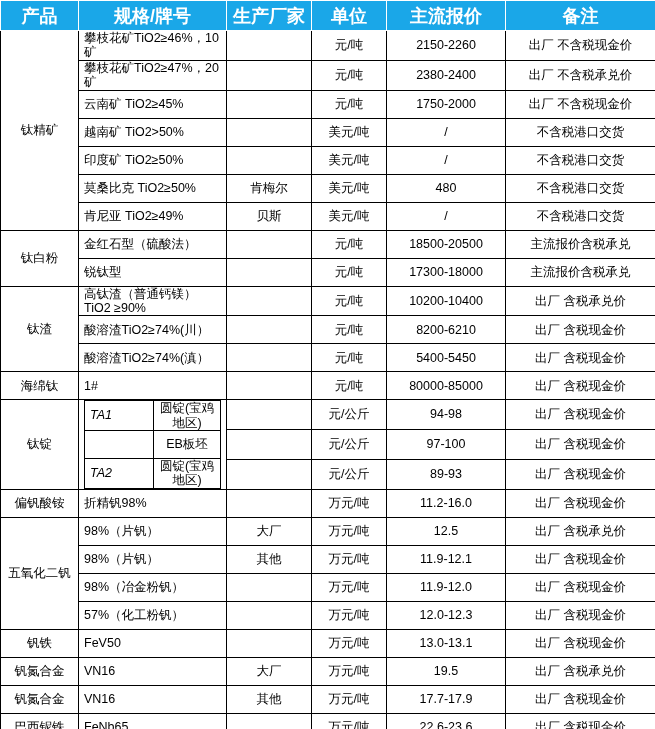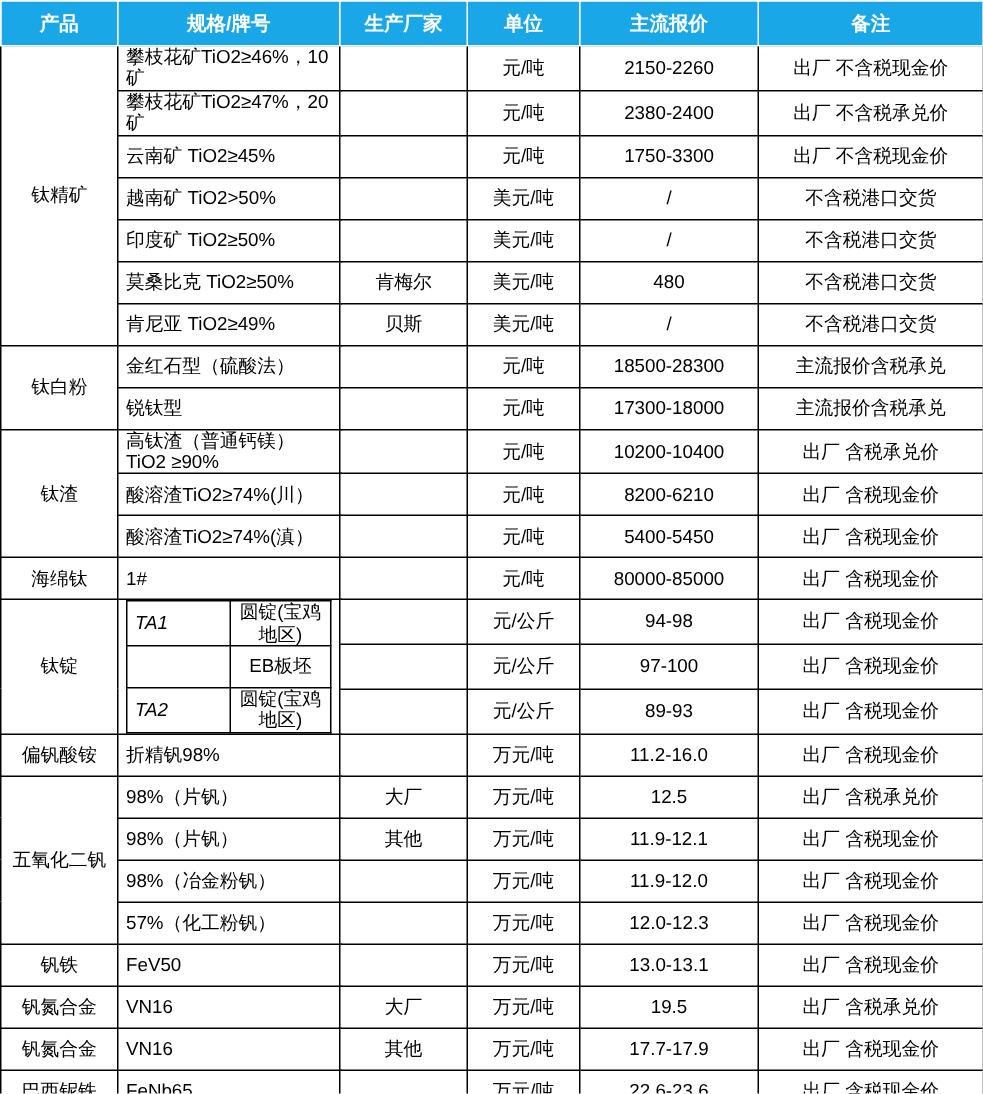--- a/index.html
+++ b/index.html
@@ -22,21 +22,21 @@
   #price-table col.c-spec    { width: 148px; }
   #price-table col.c-spec2   { width: 0px; }
   #price-table col.c-maker   { width: 85px; }
   #price-table col.c-unit    { width: 75px; }
   #price-table col.c-price   { width: 119px; }
   #price-table col.c-remark  { width: 150px; }
 
   #price-table th {
     background: #1aa7e8;
     color: #ffffff;
-    font-size: 13px;
+    font-size: 18px;
     font-weight: bold;
     text-align: center;
     height: 29px;
     border: 1px solid #ffffff;
     padding: 0 2px;
   }
   #price-table td {
     border: 1px solid #000000;
     font-size: 12.5px;
     color: #000000;
@@ -107,21 +107,21 @@
       <td class="left" colspan="2">攀枝花矿TiO2≥47%，20矿</td>
       <td class="center"></td>
       <td class="center">元/吨</td>
       <td class="center">2380-2400</td>
       <td class="center">出厂 不含税承兑价</td>
     </tr>
     <tr>
       <td class="left" colspan="2">云南矿 TiO2≥45%</td>
       <td class="center"></td>
       <td class="center">元/吨</td>
-      <td class="center">1750-3300</td>
+      <td class="center">1750-2000</td>
       <td class="center">出厂 不含税现金价</td>
     </tr>
     <tr>
       <td class="left" colspan="2">越南矿 TiO2&gt;50%</td>
       <td class="center"></td>
       <td class="center">美元/吨</td>
       <td class="center">/</td>
       <td class="center">不含税港口交货</td>
     </tr>
     <tr>
@@ -144,21 +144,21 @@
       <td class="center">美元/吨</td>
       <td class="center">/</td>
       <td class="center">不含税港口交货</td>
     </tr>
 
     <tr>
       <td class="group" rowspan="2">钛白粉</td>
       <td class="left" colspan="2">金红石型（硫酸法）</td>
       <td class="center"></td>
       <td class="center">元/吨</td>
-      <td class="center">18500-28300</td>
+      <td class="center">18500-20500</td>
       <td class="center">主流报价含税承兑</td>
     </tr>
     <tr>
       <td class="left" colspan="2">锐钛型</td>
       <td class="center"></td>
       <td class="center">元/吨</td>
       <td class="center">17300-18000</td>
       <td class="center">主流报价含税承兑</td>
     </tr>
 

